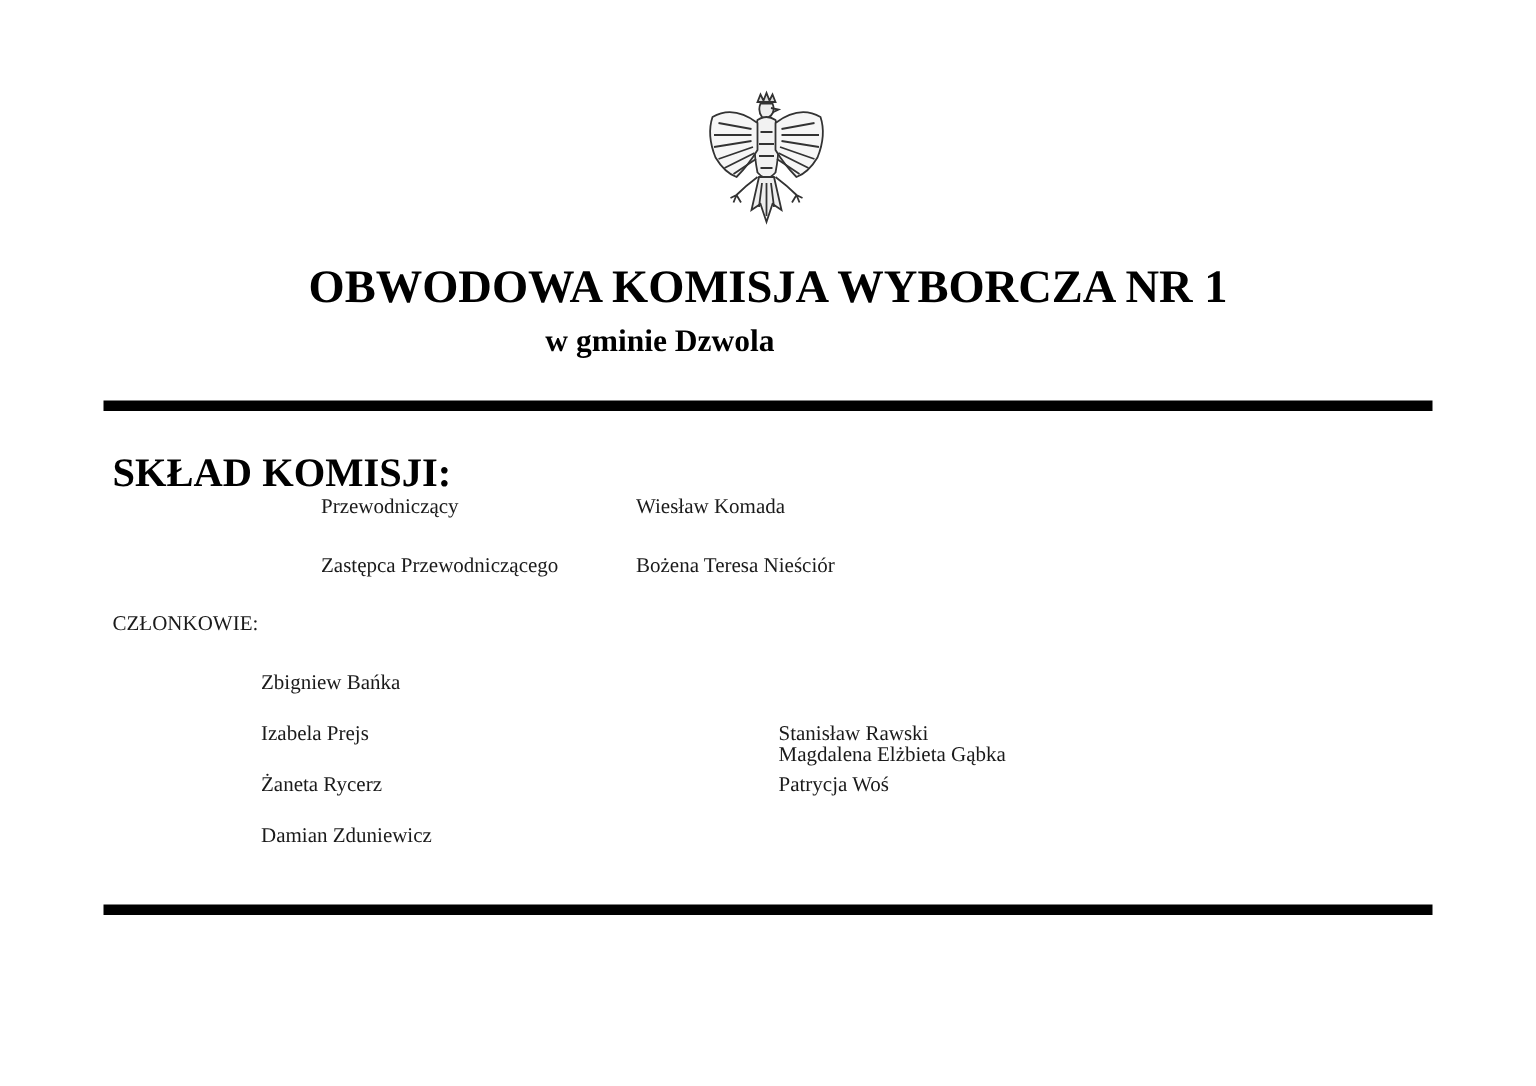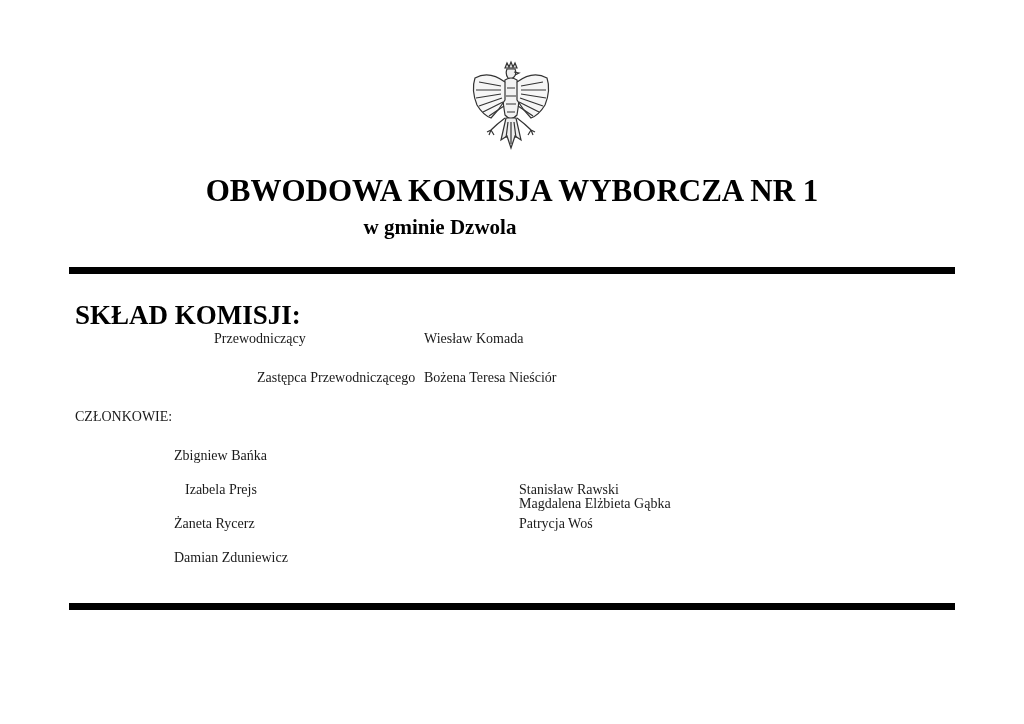--- a/index.html
+++ b/index.html
@@ -104,27 +104,27 @@
 <div class="title">OBWODOWA KOMISJA WYBORCZA NR 1</div>
 <div class="subtitle">w gminie Dzwola</div>
 
 <div class="rule top"></div>
 
 <div class="section-heading">SKŁAD KOMISJI:</div>
 
 <div class="text" style="left:214px; top:330px;">Przewodniczący</div>
 <div class="text" style="left:424px; top:330px;">Wiesław Komada</div>
 
-<div class="text" style="left:214px; top:369px;margin-left:43px;">Zastępca Przewodniczącego</div>
+<div class="text" style="left:214px; top:369px;">Zastępca Przewodniczącego</div>
 <div class="text" style="left:424px; top:369px;">Bożena Teresa Nieściór</div>
 
 <div class="text" style="left:75px; top:408px;">CZŁONKOWIE:</div>
 
 <div class="text" style="left:174px; top:447px;">Zbigniew Bańka</div>
-<div class="text" style="left:174px; top:481px;margin-left:11px;">Izabela Prejs</div>
+<div class="text" style="left:174px; top:481px;">Izabela Prejs</div>
 <div class="text" style="left:174px; top:515px;">Żaneta Rycerz</div>
 <div class="text" style="left:174px; top:549px;">Damian Zduniewicz</div>
 
 <div class="text" style="left:519px; top:447px;margin-top:48px;">Magdalena Elżbieta Gąbka</div>
 <div class="text" style="left:519px; top:481px;">Stanisław Rawski</div>
 <div class="text" style="left:519px; top:515px;">Patrycja Woś</div>
 
 <div class="rule bottom"></div>
 
 </body></html>

